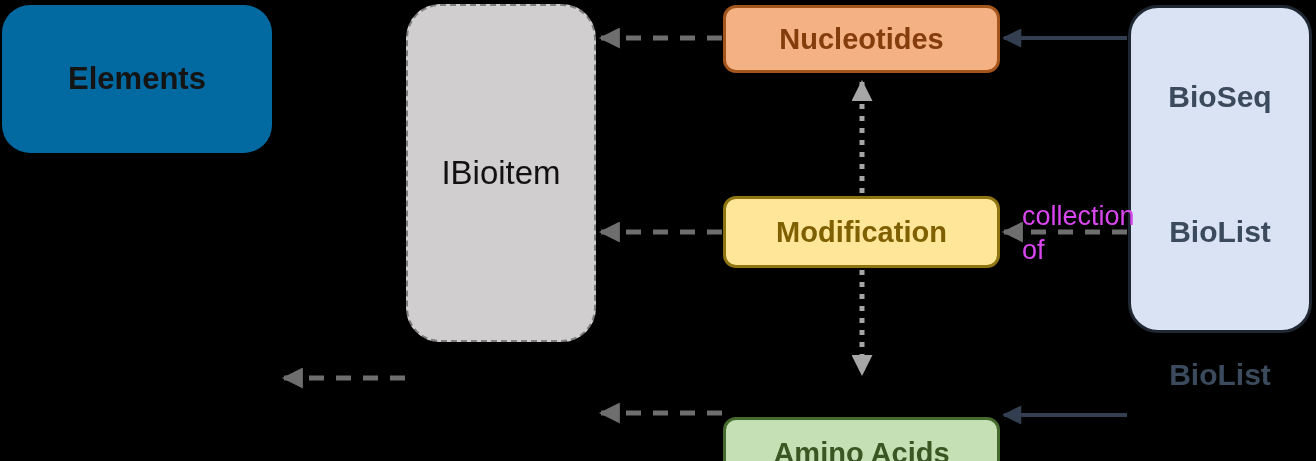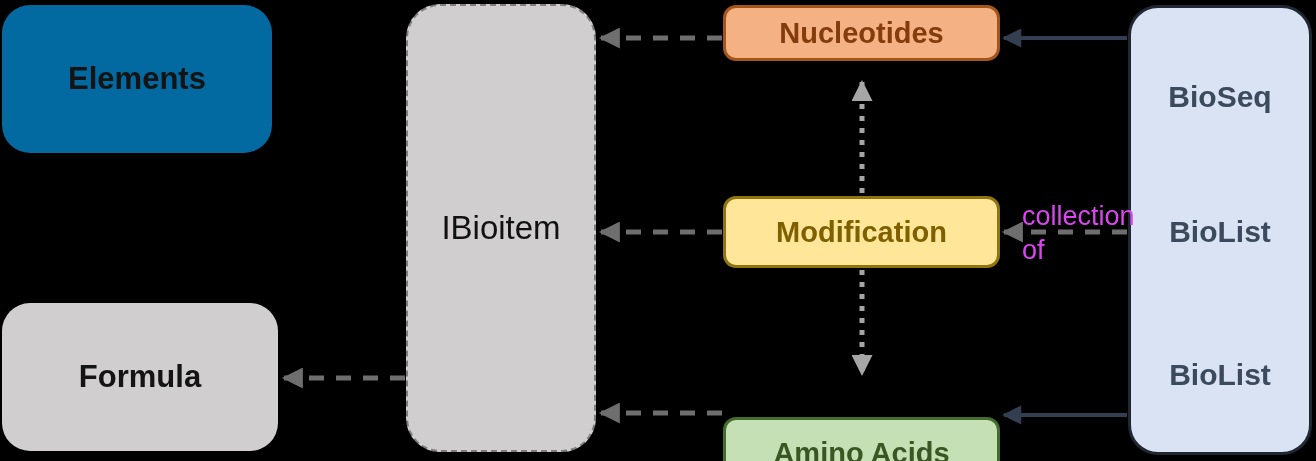--- a/index.html
+++ b/index.html
@@ -8,29 +8,29 @@
     font-family:"Liberation Sans","DejaVu Sans",sans-serif;
   }
   .edges{position:absolute;left:0;top:0;z-index:1;}
   .box{position:absolute;display:flex;align-items:center;justify-content:center;
        box-sizing:border-box;z-index:2;}
   .box span{display:block;}
   .node-elements{left:2px;top:5px;width:270px;height:148px;background:#0369a1;border-radius:28px;
       color:#141414;font-weight:bold;font-size:31px;}
   .node-formula{left:2px;top:303px;width:276px;height:148px;background:#d0cece;border-radius:28px;
       color:#141414;font-weight:bold;font-size:31px;}
-  .node-ibioitem{left:406px;top:4px;width:190px;height:448px;background:#d0cece;border-radius:34px;
+  .node-ibioitem{left:406px;top:4px;width:190px;height:338px;background:#d0cece;border-radius:34px;
       border:2px dashed #7f7f7f;color:#111;font-size:33px;font-weight:normal;}
-  .node-nucleotides{left:723px;top:5px;width:277px;height:56px;background:#f4b183;border-radius:13px;
+  .node-nucleotides{left:723px;top:5px;width:277px;height:68px;background:#f4b183;border-radius:13px;
       border:3px solid #a4551c;color:#843c0c;font-weight:bold;font-size:29px;}
   .node-modification{left:723px;top:196px;width:277px;height:72px;background:#ffe699;border-radius:13px;
       border:3px solid #8f7512;color:#7f6000;font-weight:bold;font-size:29px;}
   .node-amino{left:723px;top:378px;width:277px;height:72px;background:#c5e0b4;border-radius:13px;
       border:3px solid #456b2e;color:#385723;font-weight:bold;font-size:29px;margin-top:39px;}
-  .node-collection{left:1128px;top:5px;width:184px;height:450px;background:#dae3f3;border-radius:30px;
+  .node-collection{left:1128px;top:5px;width:184px;height:328px;background:#dae3f3;border-radius:30px;
       border:3px solid #1f2733;}
   .pitem{position:absolute;left:0;width:100%;text-align:center;color:#3b4a5c;
       font-weight:bold;font-size:30px;}
   .p1{top:72px;} .p2{top:207px;} .p3{top:350px;}
   .edge-label{position:absolute;left:1022px;top:200px;width:98px;z-index:3;
       color:#d946ef;font-size:27px;line-height:1.25;font-weight:normal;}
 </style>
 </head>
 <body>
 
@@ -59,23 +59,20 @@
     <line x1="1127" y1="232" x2="1004" y2="232" stroke="#6e6e6e" stroke-width="5" stroke-dasharray="15 12" marker-end="url(#ah-gray)"></line>
 
     <line x1="862" y1="193" x2="862" y2="82" stroke="#a6a6a6" stroke-width="5" stroke-dasharray="5 7" marker-end="url(#ah-light)"></line>
     <line x1="862" y1="270" x2="862" y2="374" stroke="#a6a6a6" stroke-width="5" stroke-dasharray="5 7" marker-end="url(#ah-light)"></line>
   </svg>
 
   <div class="box node-elements">
     <span>Elements</span>
   </div>
 
-  <div class="box node-formula">
-    <span>Formula</span>
-  </div>
 
   <div class="box node-ibioitem">
     <span>IBioitem</span>
   </div>
 
   <div class="box node-nucleotides">
     <span>Nucleotides</span>
   </div>
 
   <div class="box node-modification">

